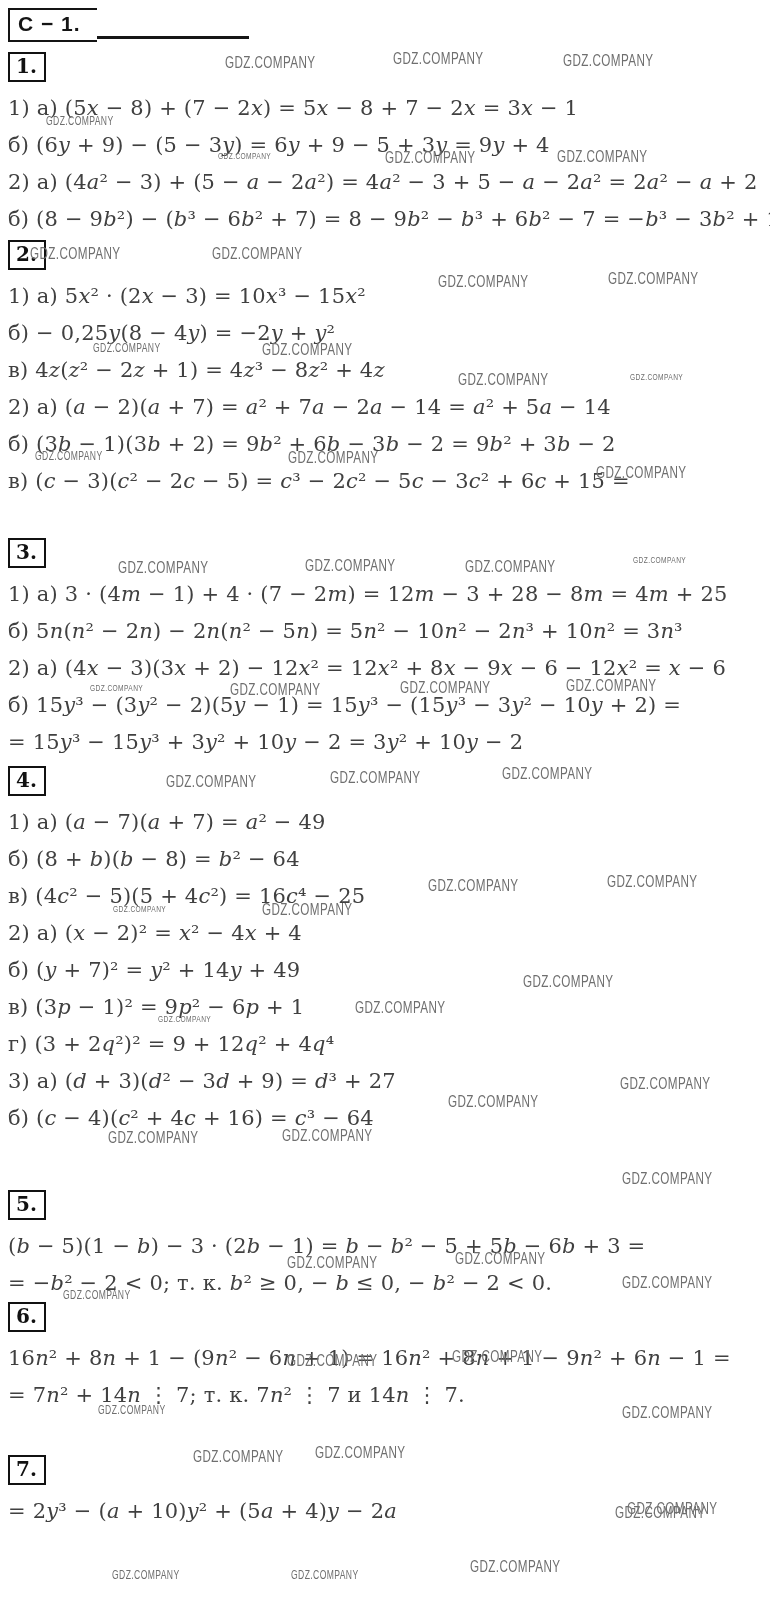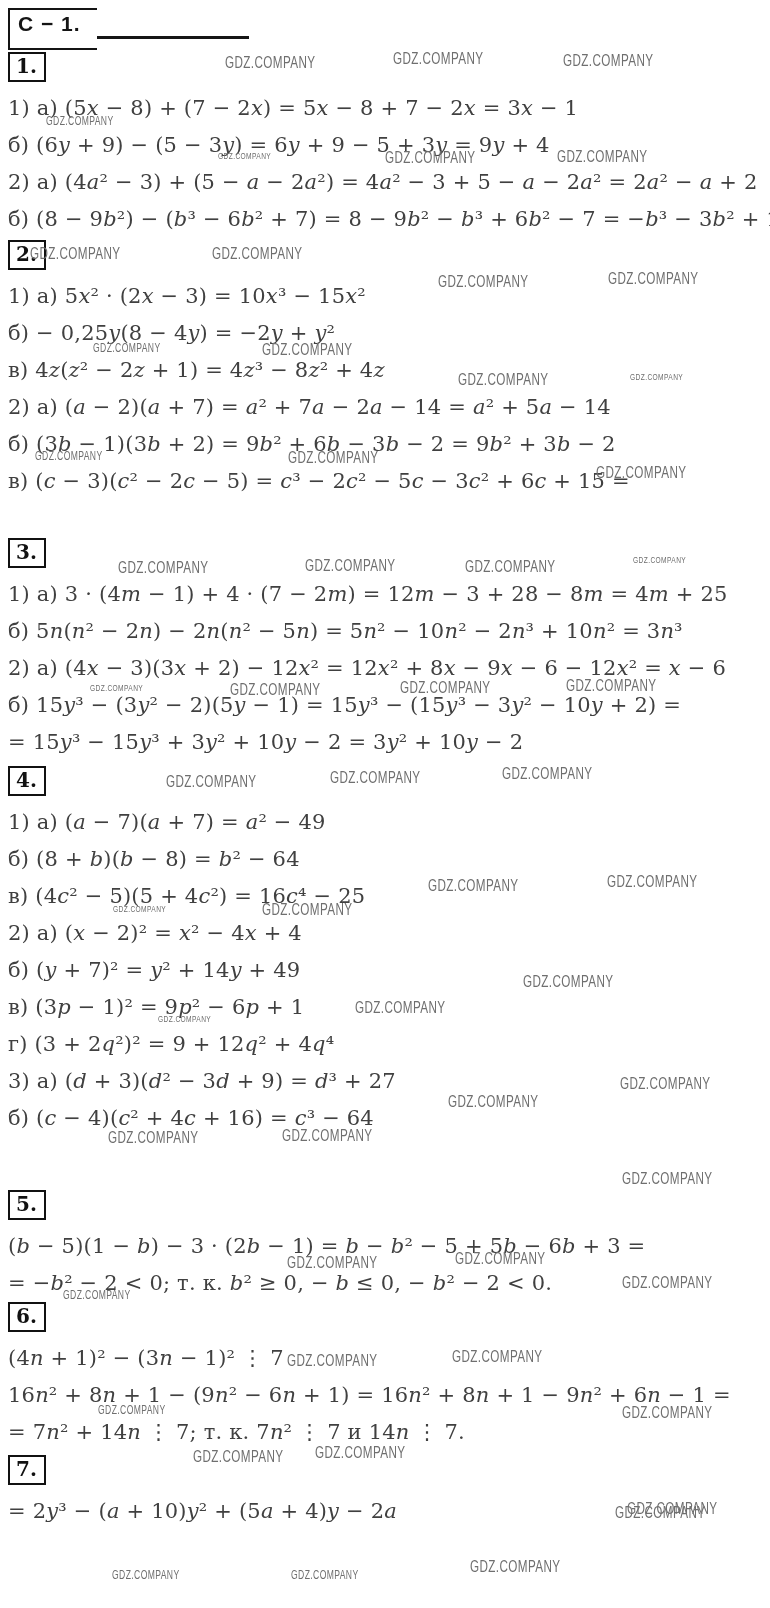--- a/index.html
+++ b/index.html
@@ -9,21 +9,21 @@
     background:#ffffff;
     color:#1b1b1b;
     font-family:"DejaVu Serif", serif;
     overflow:hidden;
   }
   
   .header-box {
     position:absolute; left:8px; top:8px;
     display:inline-block;
     border:2px solid #141414; border-right:none;
-    padding:2px 16px 12px 8px;
+    padding:2px 16px 4px 8px;
     font-family:"Liberation Sans", sans-serif;
     font-weight:bold; font-size:21px; color:#141414;
     letter-spacing:1px;
   }
   .name-line {
     position:absolute; left:97px; top:36px;
     width:152px; height:0;
     border-bottom:3px solid #161616;
   }
   
@@ -109,21 +109,20 @@
   </section>
 
   <section class="problem" style="top:1190px">
     <div class="num-box-row"><span class="num-box">5.</span></div>
     <div class="math-line">(<i>b</i> − 5)(1 − <i>b</i>) − 3 · (2<i>b</i> − 1) = <i>b</i> − <i>b</i>² − 5 + 5<i>b</i> − 6<i>b</i> + 3 =</div>
     <div class="math-line">= −<i>b</i>² − 2 &lt; 0;   т. к. <i>b</i>² ≥ 0,  − <i>b</i> ≤ 0,  − <i>b</i>² − 2 &lt; 0.</div>
   </section>
 
   <section class="problem" style="top:1302px">
     <div class="num-box-row"><span class="num-box">6.</span></div>
-    <div class="math-line">(4<i>n</i> + 1)² − (3<i>n</i> − 1)²  ⋮ 7</div>
     <div class="math-line">16<i>n</i>² + 8<i>n</i> + 1 − (9<i>n</i>² − 6<i>n</i> + 1) = 16<i>n</i>² + 8<i>n</i> + 1 − 9<i>n</i>² + 6<i>n</i> − 1 =</div>
     <div class="math-line">= 7<i>n</i>² + 14<i>n</i>  ⋮ 7;   т. к. 7<i>n</i>² ⋮ 7 и 14<i>n</i> ⋮ 7.</div>
   </section>
 
   <section class="problem" style="top:1455px">
     <div class="num-box-row"><span class="num-box">7.</span></div>
     <div class="math-line">= 2<i>y</i>³ − (<i>a</i> + 10)<i>y</i>² + (5<i>a</i> + 4)<i>y</i> − 2<i>a</i></div>
   </section>
 
   <div id="wm-layer">

